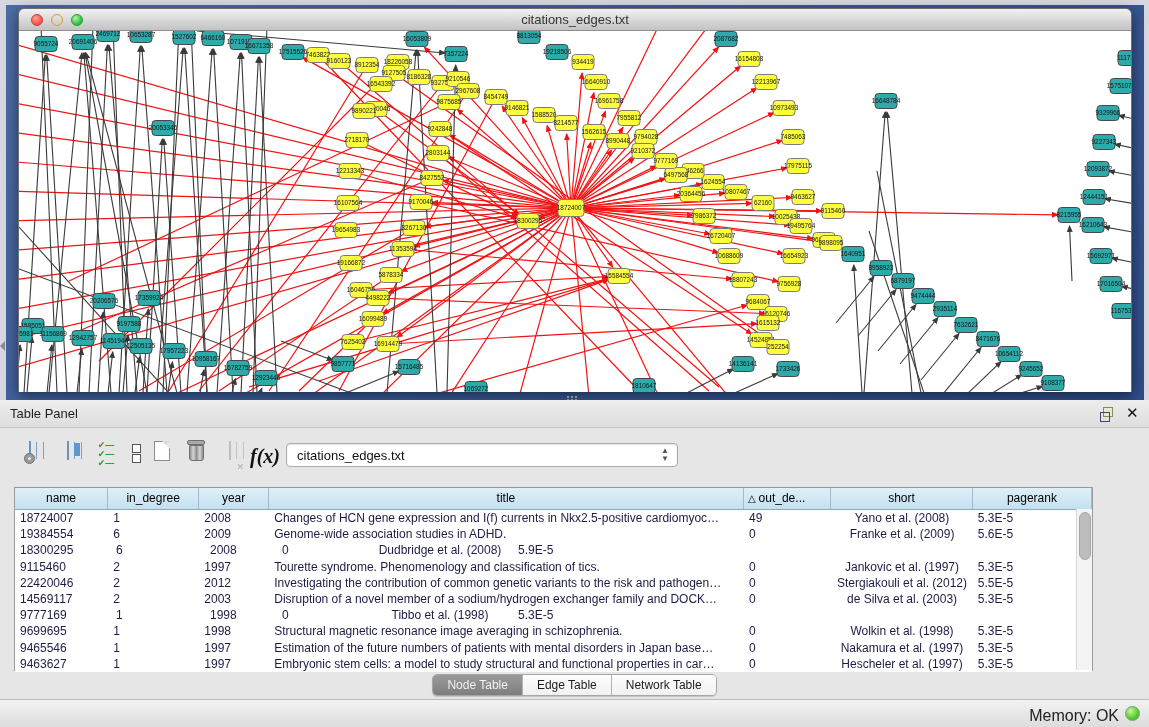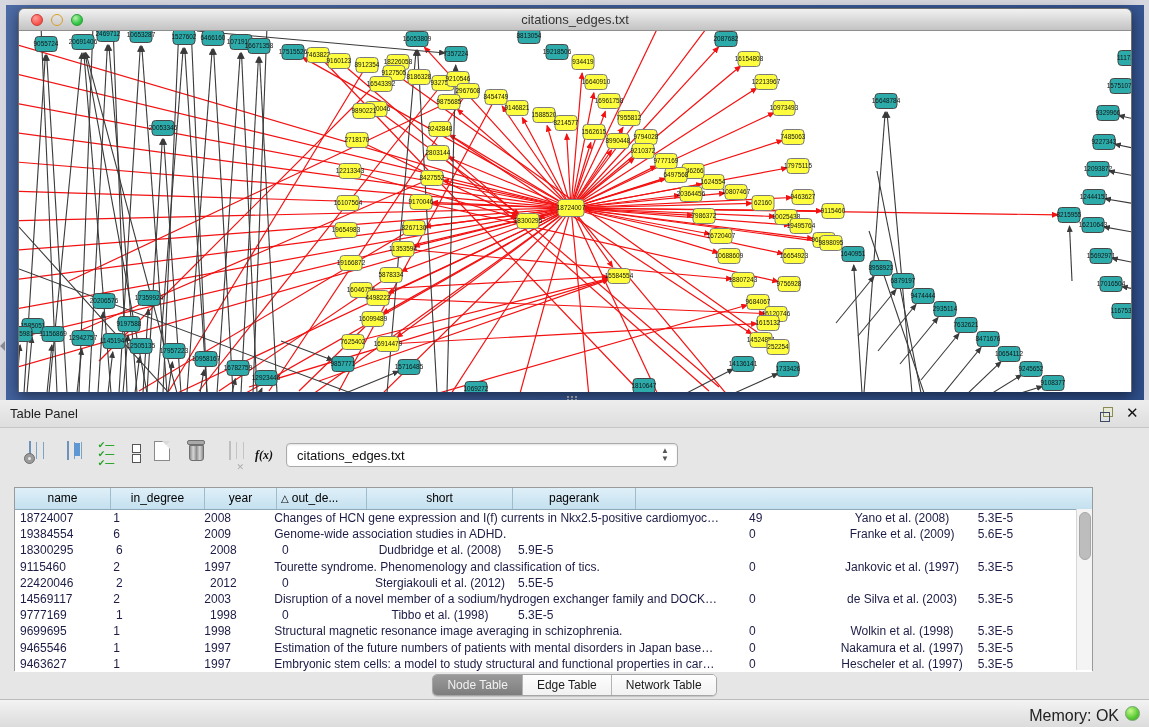--- a/index.html
+++ b/index.html
@@ -77,21 +77,21 @@
     background:#9b9b9b;border:1px solid #6e6e6e;}
   .gear:after{content:"";position:absolute;left:2.5px;top:2.5px;width:3px;height:3px;border-radius:50%;background:#e8e8e8;}
   .colsel{position:absolute;left:7px;top:1px;width:6px;height:13px;background:#5f97d2;}
   .checks{font-size:9px;line-height:9px;color:#1fa11f;font-weight:bold;}
   .rowsq{width:7px;height:7px;border:1px solid #555;margin:1px auto;background:#fff;}
   .page{width:14px;height:18px;background:#fff;border:1px solid #8a8a8a;position:relative;}
   .page:after{content:"";position:absolute;right:-1px;top:-1px;border:4px solid;
     border-color:#d9d9d9 #e6e6e6 transparent transparent;}
   .trash-lid{width:16px;height:3px;background:#a9a9a9;border:1px solid #707070;border-radius:2px;margin:0 auto;}
   .trash-body{width:13px;height:14px;margin:0 auto;background:linear-gradient(90deg,#8f8f8f,#d6d6d6 25%,#8f8f8f 50%,#d6d6d6 75%,#8f8f8f);border:1px solid #707070;border-radius:0 0 3px 3px;}
-  .fx{font-size:12px;font-style:italic;font-weight:bold;color:#111;font-family:"Liberation Serif",serif;}
+  .fx{font-size:20px;font-style:italic;font-weight:bold;color:#111;font-family:"Liberation Serif",serif;}
   .disab{opacity:.45;filter:grayscale(1);}
 </style>
 </head>
 <body>
 
 <div class="abs" id="desktop">
   <div class="abs" id="desktop-blue"></div>
   <div class="abs" id="collapse-arrow"></div>
 
   <div class="abs" id="mac-window">
@@ -600,20 +600,21 @@
       <div class="abs val">citations_edges.txt</div>
       <div class="arrows">▲<br>▼</div>
     </div>
   </div>
 
   <div class="abs" id="table">
     <div id="thead">
         <div class="th" style="width: 96px;">name</div>
         <div class="th" style="width: 94px;">in_degree</div>
         <div class="th" style="width: 72px;">year</div>
+        <div class="th" style="width: 490px;">title</div>
         <div class="th sorted" style="width: 90px;"><span class="tri">△</span>out_de...</div>
         <div class="th" style="width: 146px;">short</div>
         <div class="th" style="width: 123px;">pagerank</div>
       </div>
     <div id="tbody">
         <div class="tr">
           <div class="td" style="width: 96px;">18724007</div>
           <div class="td" style="width: 94px;">1</div>
           <div class="td" style="width: 72px;">2008</div>
           <div class="td" style="width: 490px;">Changes of HCN gene expression and I(f) currents in Nkx2.5-positive cardiomyoc…</div>
@@ -644,20 +645,21 @@
           <div class="td" style="width: 72px;">1997</div>
           <div class="td" style="width: 490px;">Tourette syndrome. Phenomenology and classification of tics.</div>
           <div class="td" style="width: 90px;">0</div>
           <div class="td center" style="width: 146px;">Jankovic et al. (1997)</div>
           <div class="td" style="width: 123px;">5.3E-5</div>
         </div>
         <div class="tr">
           <div class="td" style="width: 96px;">22420046</div>
           <div class="td" style="width: 94px;">2</div>
           <div class="td" style="width: 72px;">2012</div>
+          <div class="td" style="width: 490px;">Investigating the contribution of common genetic variants to the risk and pathogen…</div>
           <div class="td" style="width: 90px;">0</div>
           <div class="td center" style="width: 146px;">Stergiakouli et al. (2012)</div>
           <div class="td" style="width: 123px;">5.5E-5</div>
         </div>
         <div class="tr">
           <div class="td" style="width: 96px;">14569117</div>
           <div class="td" style="width: 94px;">2</div>
           <div class="td" style="width: 72px;">2003</div>
           <div class="td" style="width: 490px;">Disruption of a novel member of a sodium/hydrogen exchanger family and DOCK…</div>
           <div class="td" style="width: 90px;">0</div>

